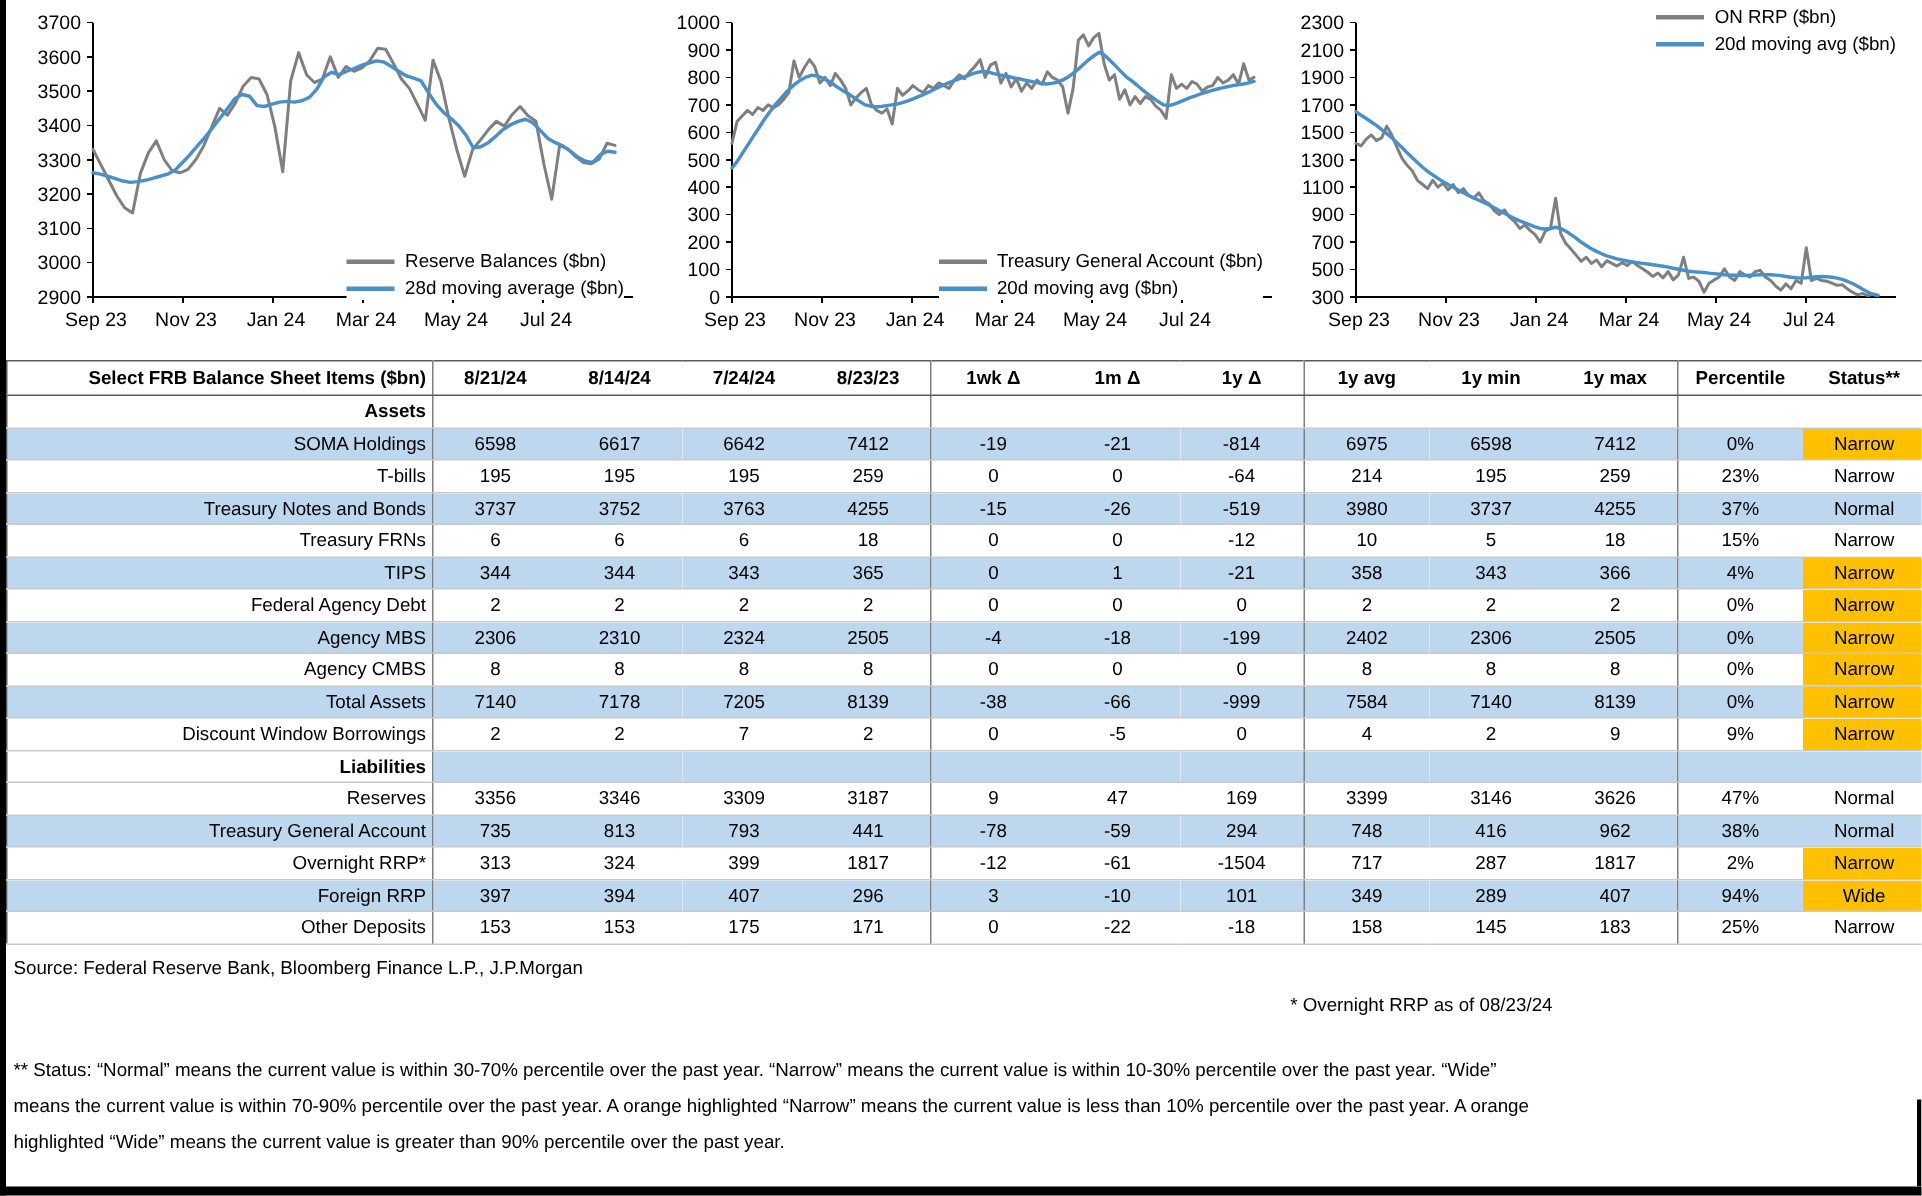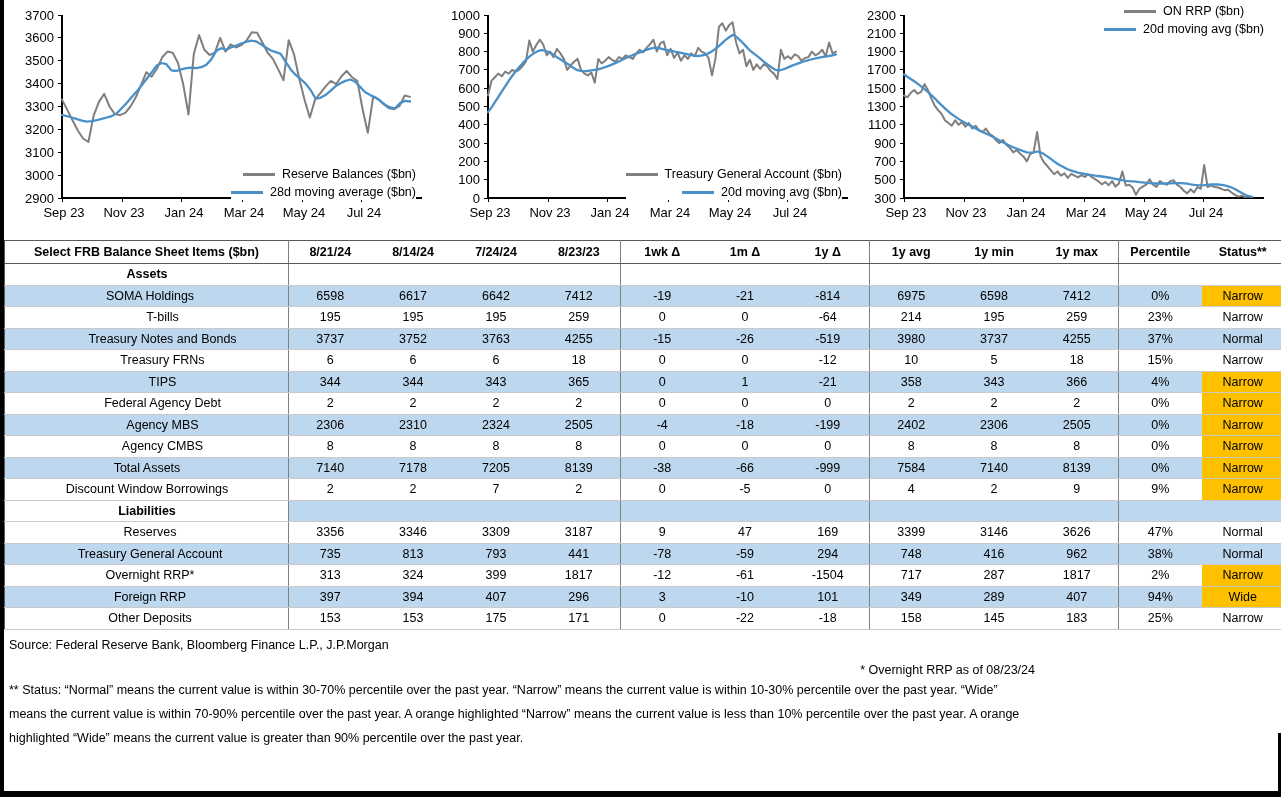--- a/index.html
+++ b/index.html
@@ -10,48 +10,48 @@
     border-left:4px solid #000; border-bottom:6px solid #000;
   }
   .right-edge-bar { position:absolute; right:0; bottom:0; width:3px; height:58px; background:#000; }
 
   
   .charts-row { position:absolute; top:2px; left:0; width:1277px; height:236px; }
   .chart { position:absolute; top:0; width:422px; height:234px; }
   #chart0 { left:4px; } #chart1 { left:430px; } #chart2 { left:846px; }
   .chart svg text { font-family:"Liberation Sans", sans-serif; }
   .legend { position:absolute; display:flex; flex-direction:column; gap:3px; background:#fff; }
-  .legend-br { right:14px; bottom:36px;align-items:flex-end; }
-  .legend-tr { right:8px; top:2px;align-items:center; }
+  .legend-br { right:14px; bottom:36px; }
+  .legend-tr { right:8px; top:2px; }
   .legend-entry { display:flex; align-items:center; gap:7px; font-size:12.5px; line-height:15px; white-space:nowrap; }
   .legend-swatch { width:32px; height:0; border-top-style:solid; border-top-width:3px; flex:none; }
 
   
   .frb-table-wrap { position:absolute; top:240px; left:0; width:1279px; }
   table { border-collapse:collapse; width:1279px; table-layout:fixed; font-size:12.5px; }
   table { border:1.5px solid #595959; }
   col.c-label { width:284px; }
   col.c-num { width:83px; }
   th, td { height:21.5px; padding:0 4px; text-align:center; font-weight:normal; border-bottom:1px solid #C9C9C9; overflow:hidden; white-space:nowrap; }
   thead th { font-weight:bold; border-bottom:1.5px solid #595959; height:23px; }
-  th.label, td.label { text-align:center; }
+  th.label, td.label { text-align:right; }
   .gb { border-right:1.5px solid #7F7F7F; }
   .shade { background:#BDD7EE; }
   .orange { background:#FFC000; }
   tr.section td { font-weight:bold; }
   tr.top-border td { border-top:1.5px solid #595959; }
   td.ind0 { padding-left:5px; }
   td.ind1 { padding-left:11px; }
   td.ind2 { padding-left:36px; }
 
   
   .footer { position:absolute; top:636px; left:0; width:1031px; padding-left:5px; font-size:12.5px; }
   .footer .src { margin-top:2px; }
   .footer .fn1 { margin-top:11px;text-align:right; }
-  .footer .fn2 { margin-top:1px; line-height:24px; padding-right:4px; }
+  .footer .fn2 { margin-top:24px; line-height:24px; padding-right:4px; }
 </style>
 </head>
 <body>
 
 <div class="charts-row">
   <div class="chart" id="chart0"><svg width="422" height="234" viewBox="0 0 422 234">
         <line x1="50" y1="196" x2="54" y2="196" stroke="#000" stroke-width="1" shape-rendering="crispEdges"></line>
         <text x="46" y="200.5" text-anchor="end" font-size="13" fill="#000">2900</text>
         <line x1="50" y1="173.125" x2="54" y2="173.125" stroke="#000" stroke-width="1" shape-rendering="crispEdges"></line>
         <text x="46" y="177.625" text-anchor="end" font-size="13" fill="#000">3000</text>

